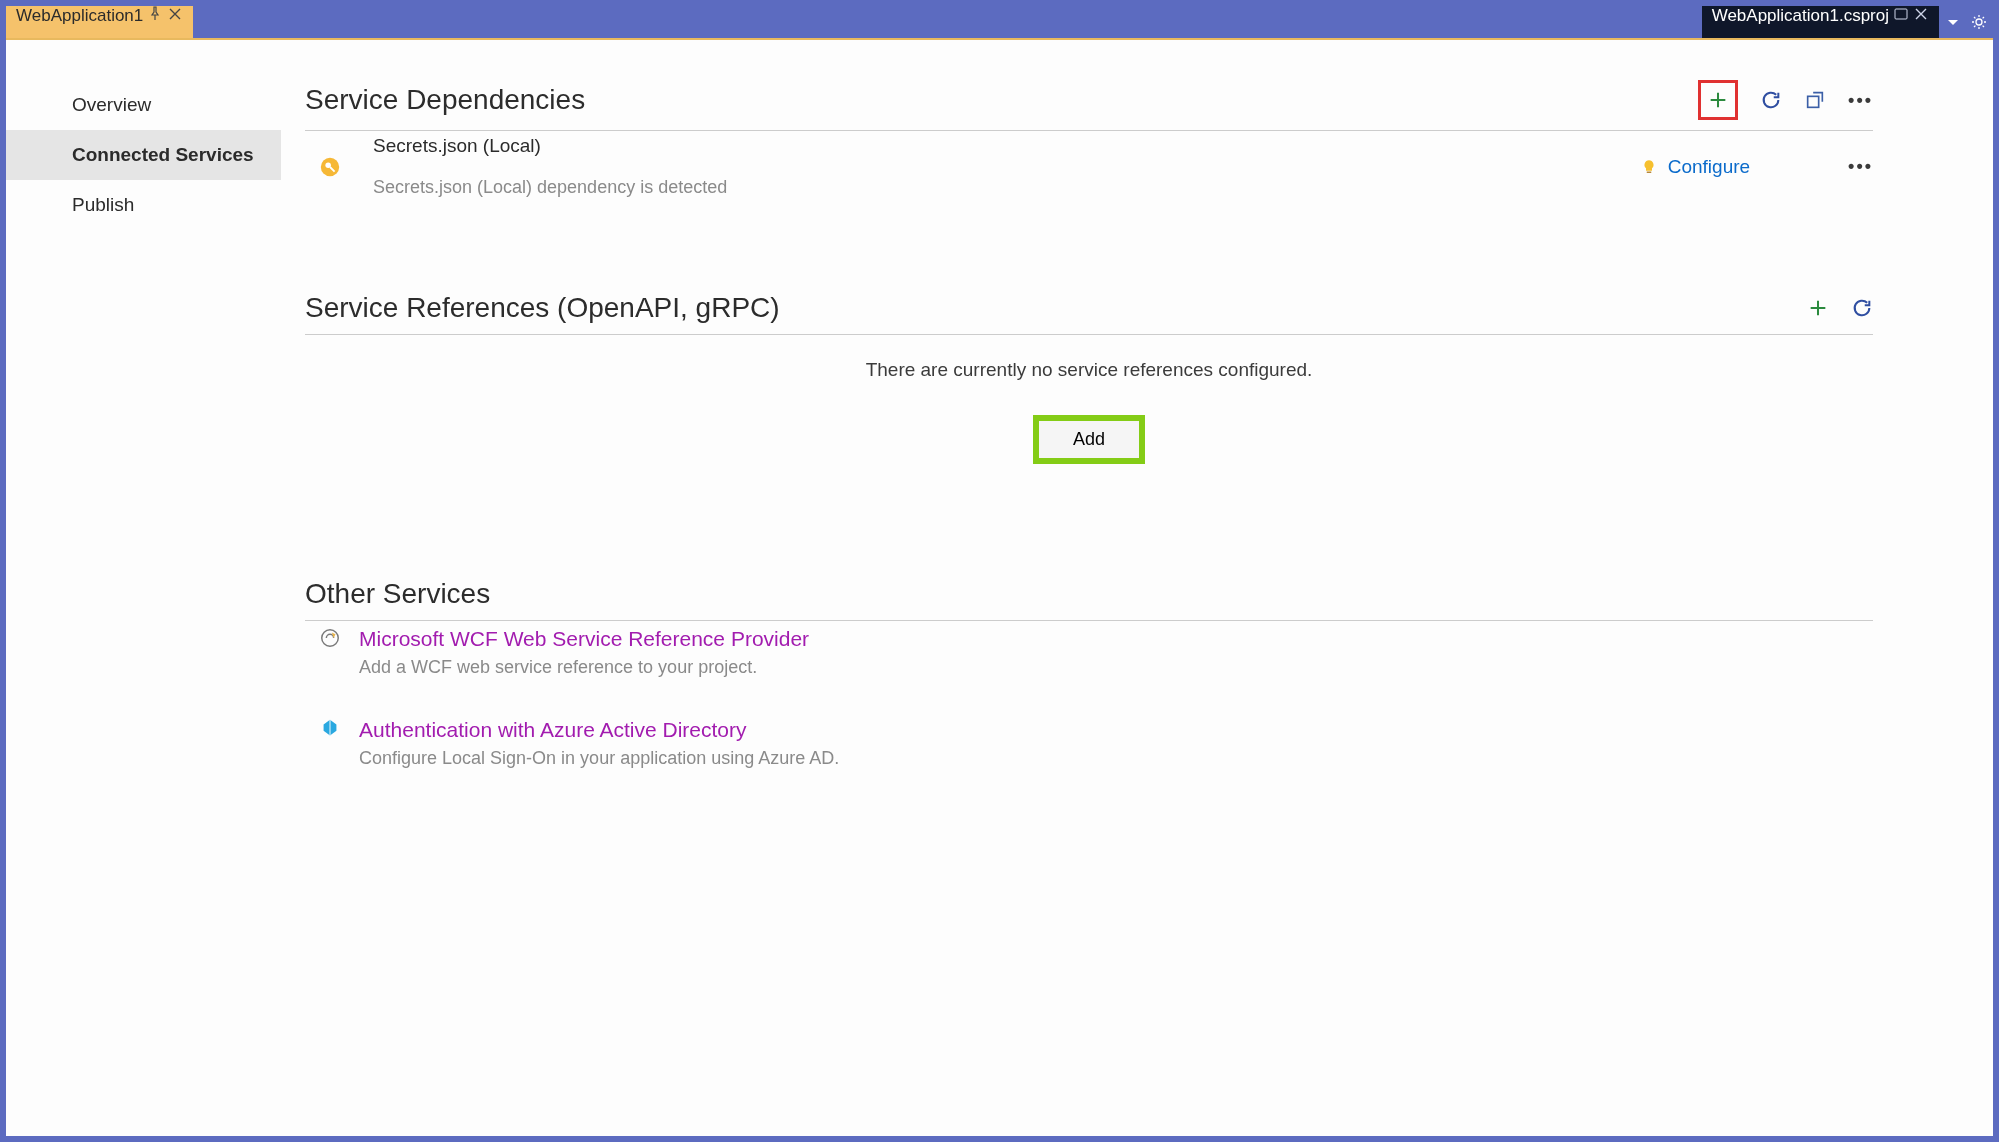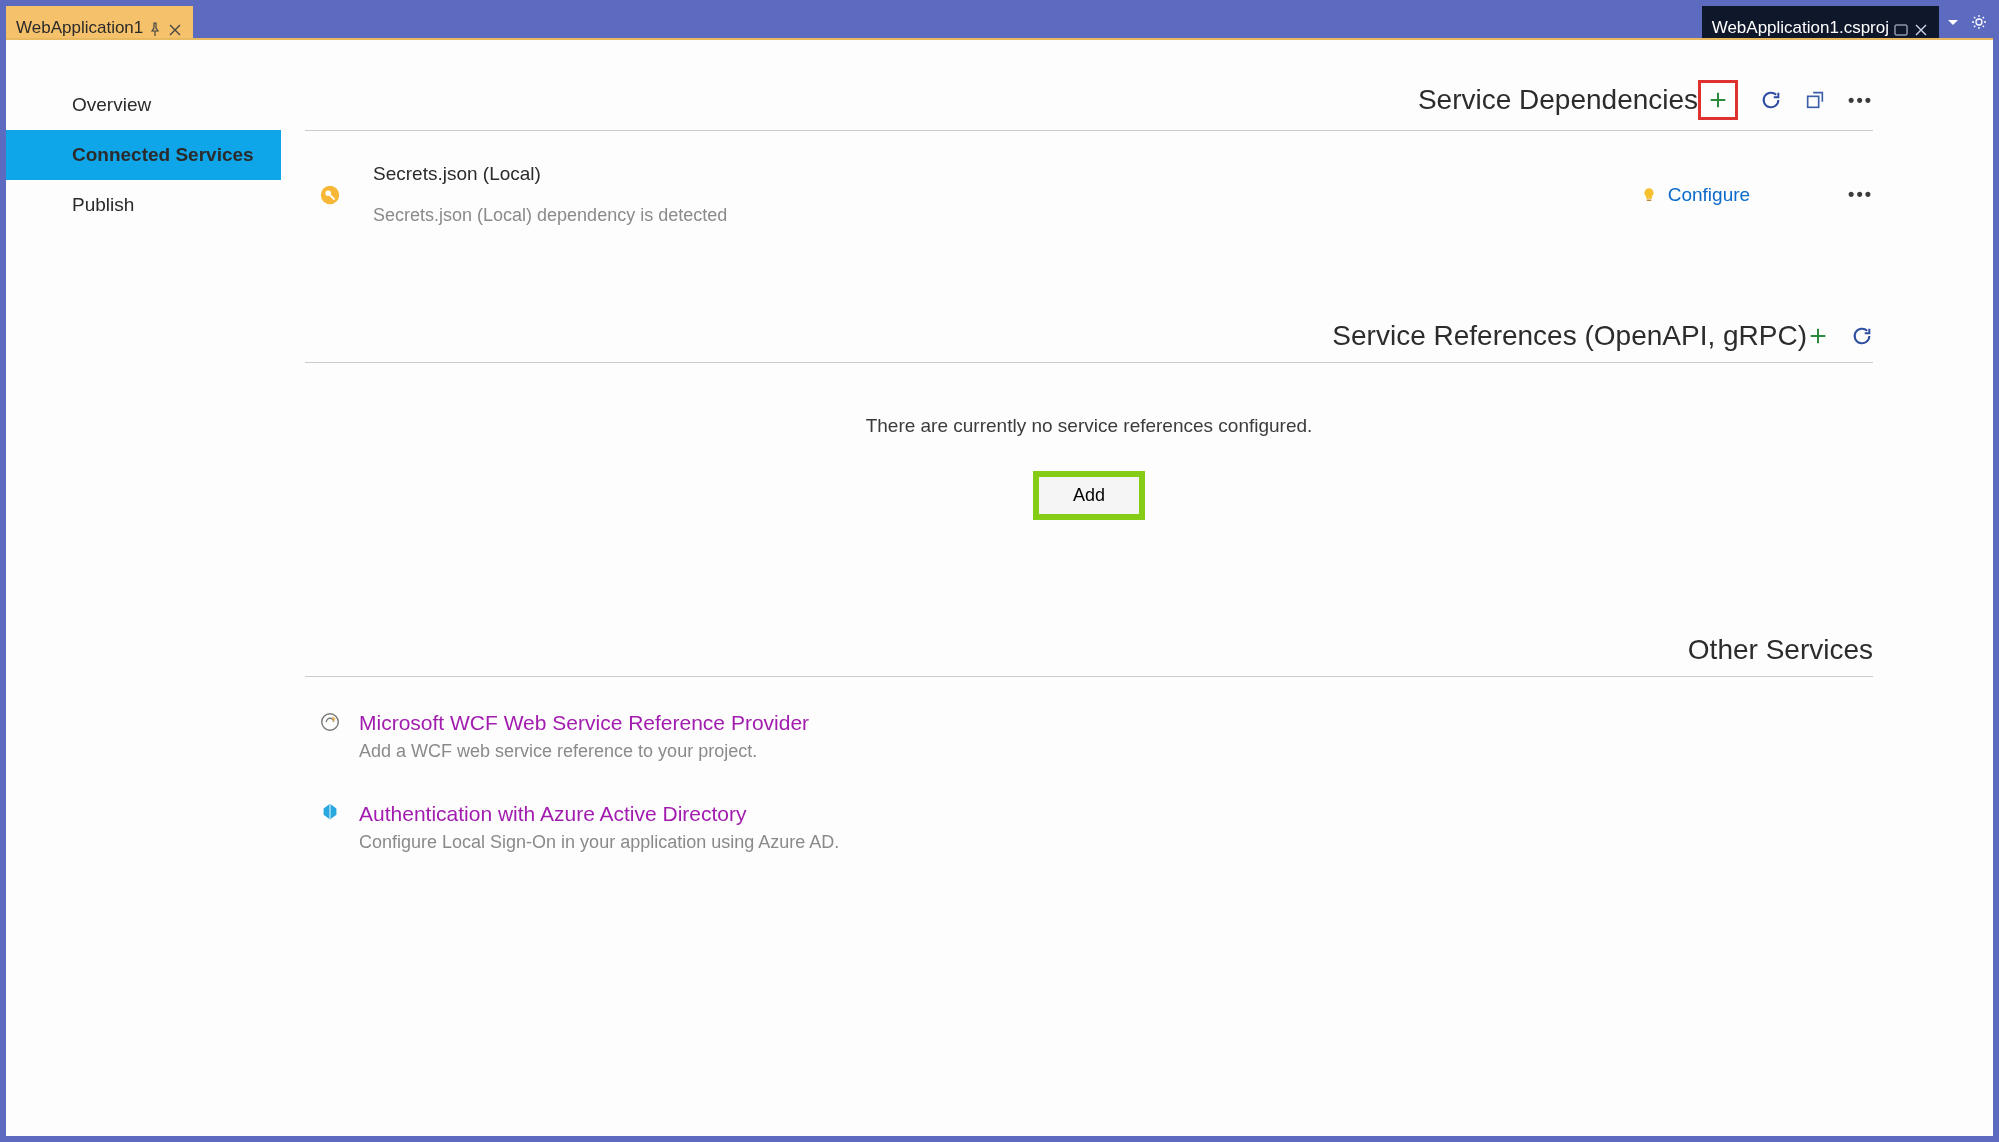--- a/index.html
+++ b/index.html
@@ -23,21 +23,21 @@
       height: 32px;
       align-items: stretch;
       justify-content: space-between;
     }
     .tab-group-left, .tab-group-right {
       display: flex;
       align-items: stretch;
     }
     .tab {
       display: flex;
-      align-items: flex-end;
+      align-items: flex-start;
       padding: 0 10px;
       gap: 4px;
       font-size: 17px;
       color: #2b2b2b;
     }
     .tab-left {
       background: #f5c26b;
     }
     .tab-right {
       background: #0f172a;
@@ -68,36 +68,36 @@
       width: 275px;
       padding-top: 40px;
     }
     .sidebar-item {
       padding: 14px 24px 14px 66px;
       font-size: 19px;
       color: #2b2b2b;
       cursor: pointer;
     }
     .sidebar-item.selected {
-      background: #0ea5e9;
+      background: #e5e5e5;
       font-weight: 600;
     }
     .content {
       flex: 1;
       padding: 40px 120px 40px 24px;
       color: #2b2b2b;
     }
     .section { margin-bottom: 90px; }
     .section-header {
       display: flex;
       align-items: center;
-      justify-content: flex-end;
+      justify-content: space-between;
       border-bottom: 1px solid #ccc;
       padding-bottom: 10px;
-      margin-bottom: 28px;
+      gap: 46px;
     }
     .section-title {
       font-size: 28px;
       font-weight: 400;
       color: #2c2c2c;
     }
     .section-actions {
       display: flex;
       align-items: center;
       gap: 22px;

